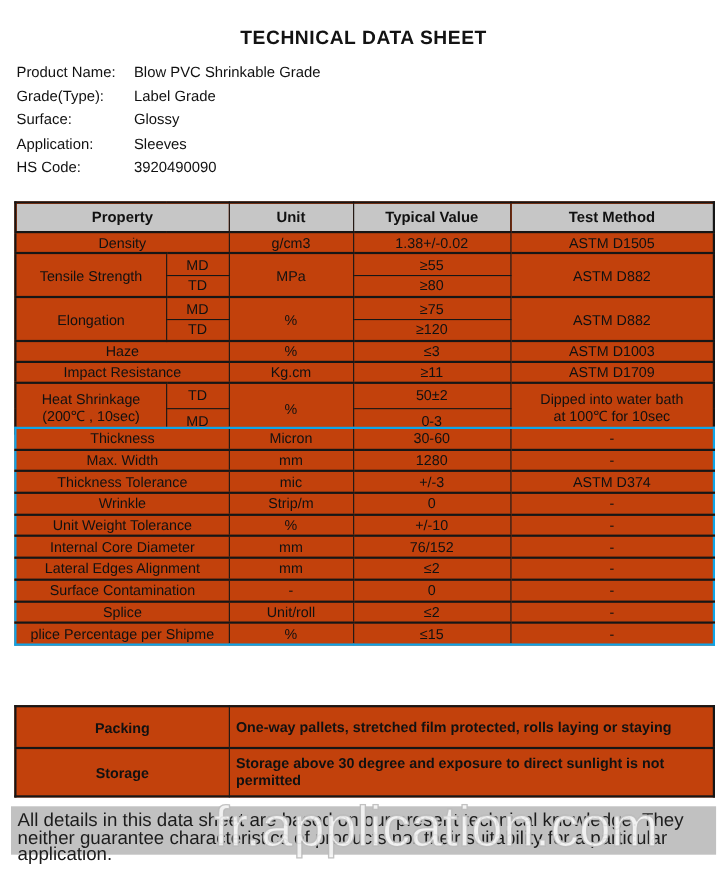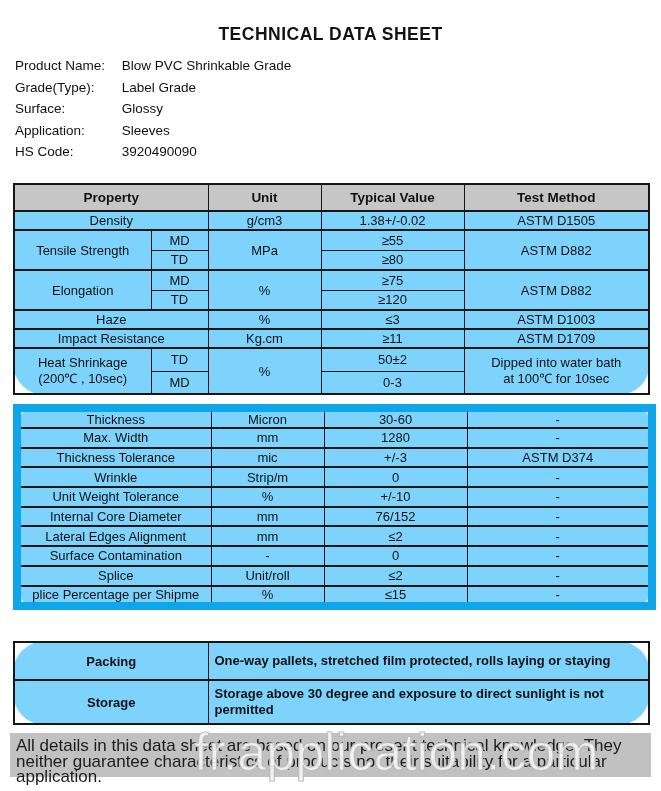--- a/index.html
+++ b/index.html
@@ -11,27 +11,27 @@
   .title {
     position:absolute; top:24px; left:0; width:100%;
     text-align:center; font-size:17.5px; font-weight:bold; letter-spacing:0.5px;
     margin:0; color:#131313;
   }
   .product-info { position:absolute; top:55px; left:15px; font-size:13.5px; }
   .pi-row { height:21.6px; line-height:21.6px; white-space:nowrap; }
   .pi-label { display:inline-block; width:103px; }
   .pi-value { display:inline-block; }
 
-  table { border-collapse:collapse; table-layout:fixed; position:absolute; left:13px; width:635px; background:#7dd3fc;border-radius:32px; }
+  table { border-collapse:collapse; table-layout:fixed; position:absolute; left:13px; width:635px; background:#c2410c; }
   td, th {
     border:1px solid #161616; text-align:center; vertical-align:middle;
     font-size:13px; font-weight:normal; padding:0 2px; overflow:hidden; white-space:nowrap;
   }
   .t1 { top:183px; border:2px solid #161616; }
-  .t2 { top:404px; border:8px solid #0ea5e9; }
+  .t2 { top:388px; border:2px solid #0ea5e9; }
   .t3 { top:641px; border:2px solid #161616; }
   .t1 th { background:#c6c6c6; font-weight:bold; font-size:13.5px; }
   tr.bt2 td, tr.bt2 th { border-top-width:2px; }
   .h27 { height:27px; } .h19 { height:19px; } .h20 { height:20px; } .h23 { height:23px; }
   .t2 tr { height:19.7px; }
   .t2 tr + tr td { border-top-width:2px; }
   .t3 td { white-space:normal;font-weight:bold; }
   .t3 .pack-row { height:38px; }
   .t3 .stor-row { height:44px; }
   .t3 .desc-cell { text-align:left; padding:2px 6px; font-size:13px; line-height:16.5px; }

